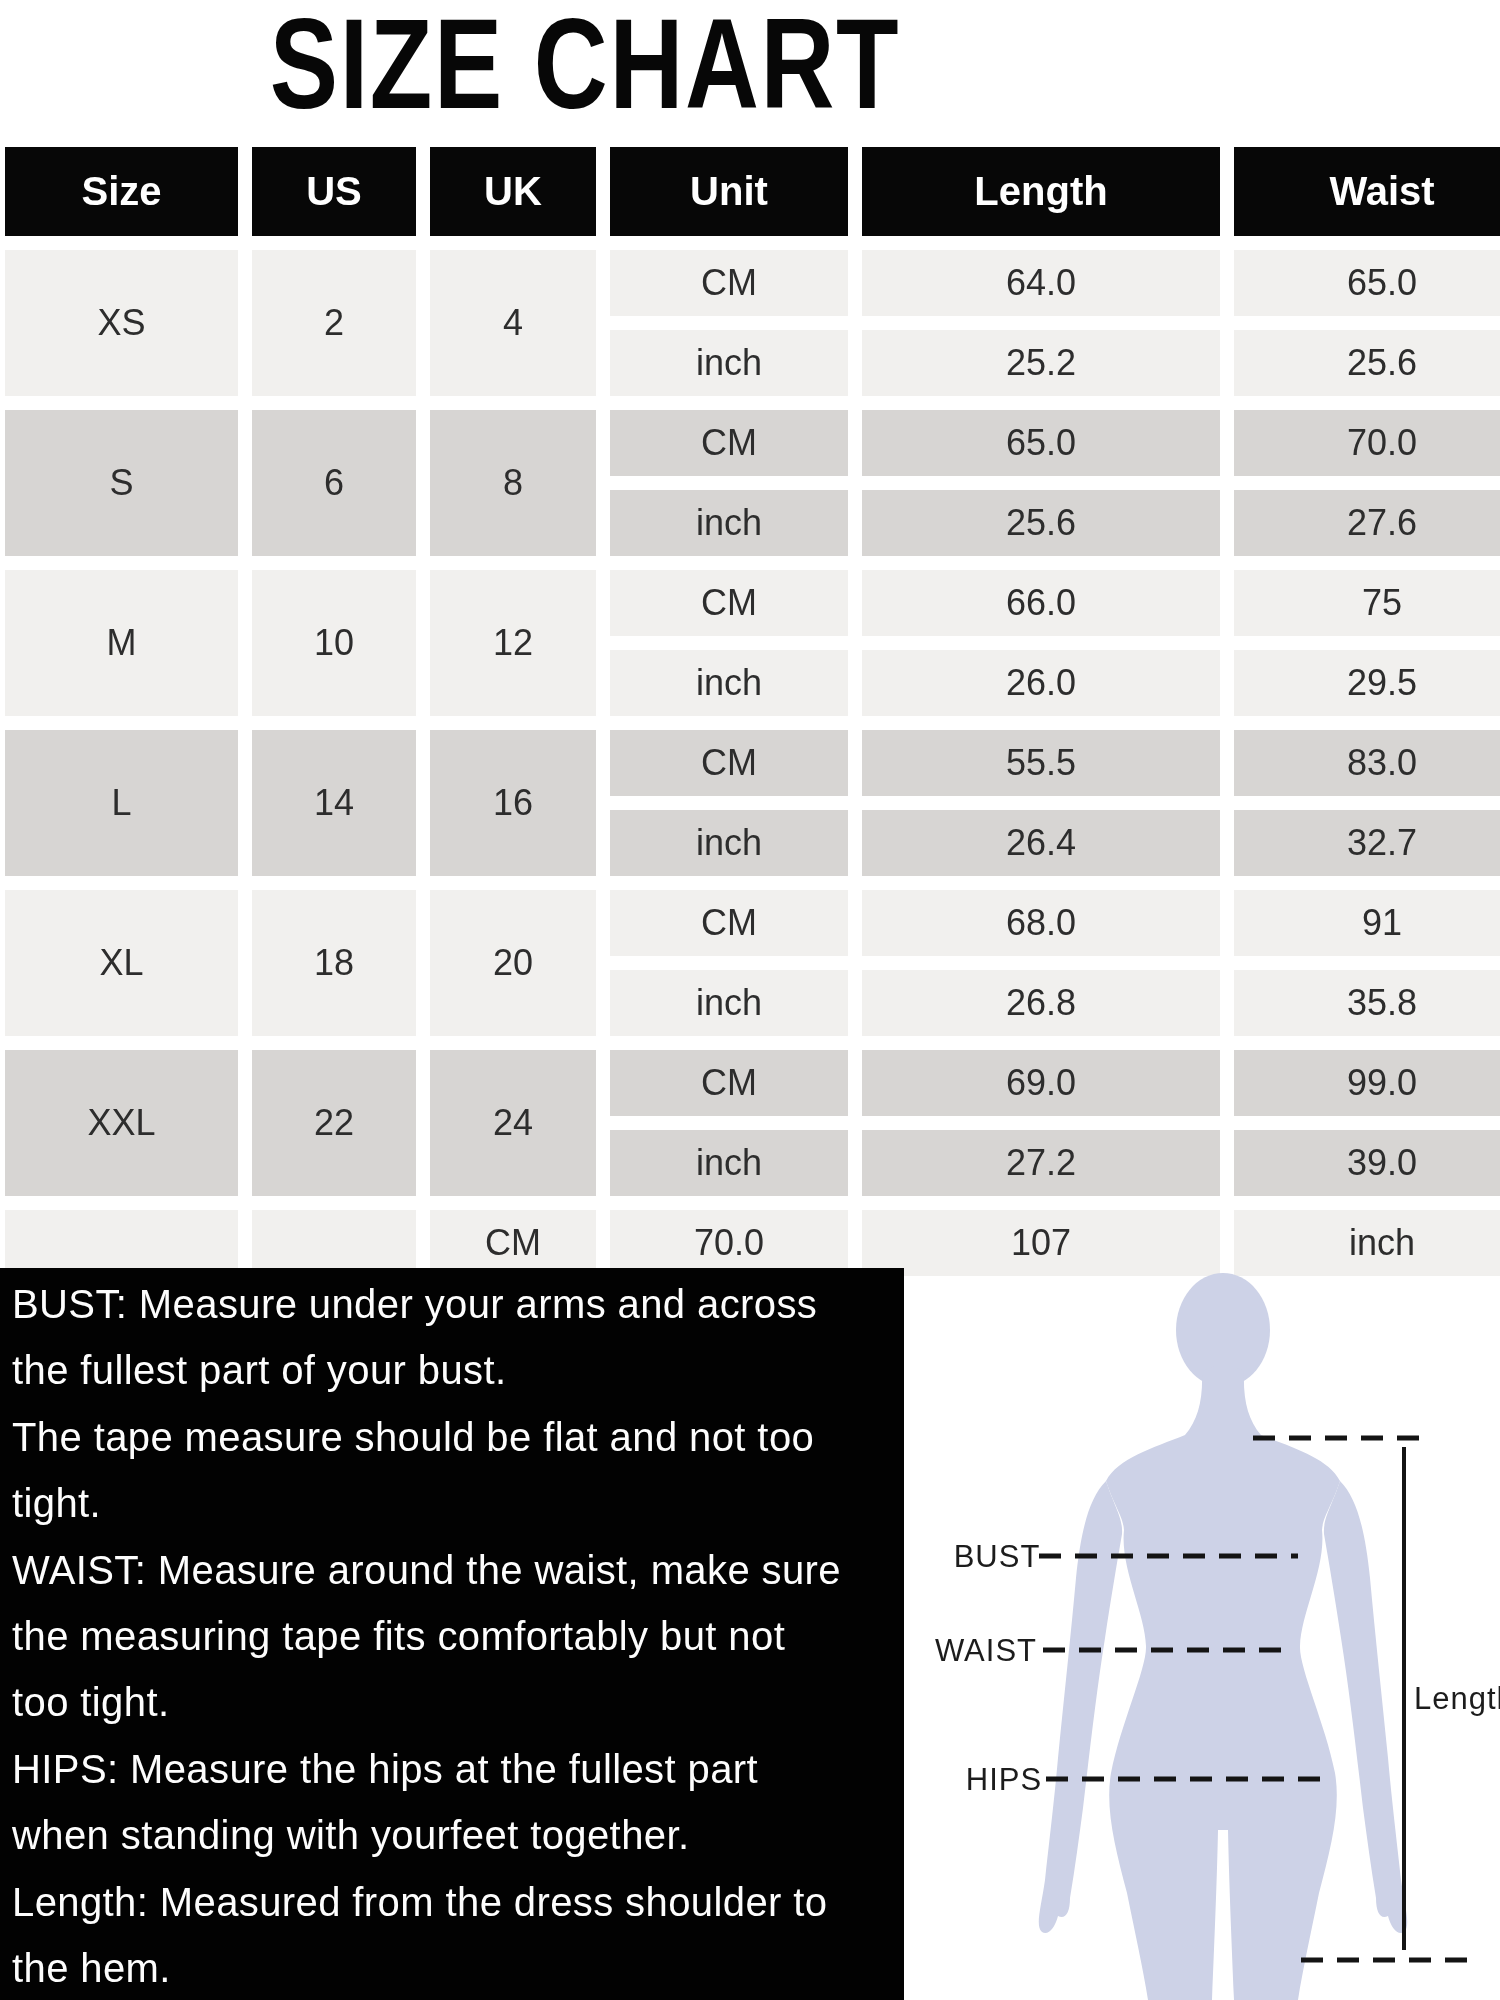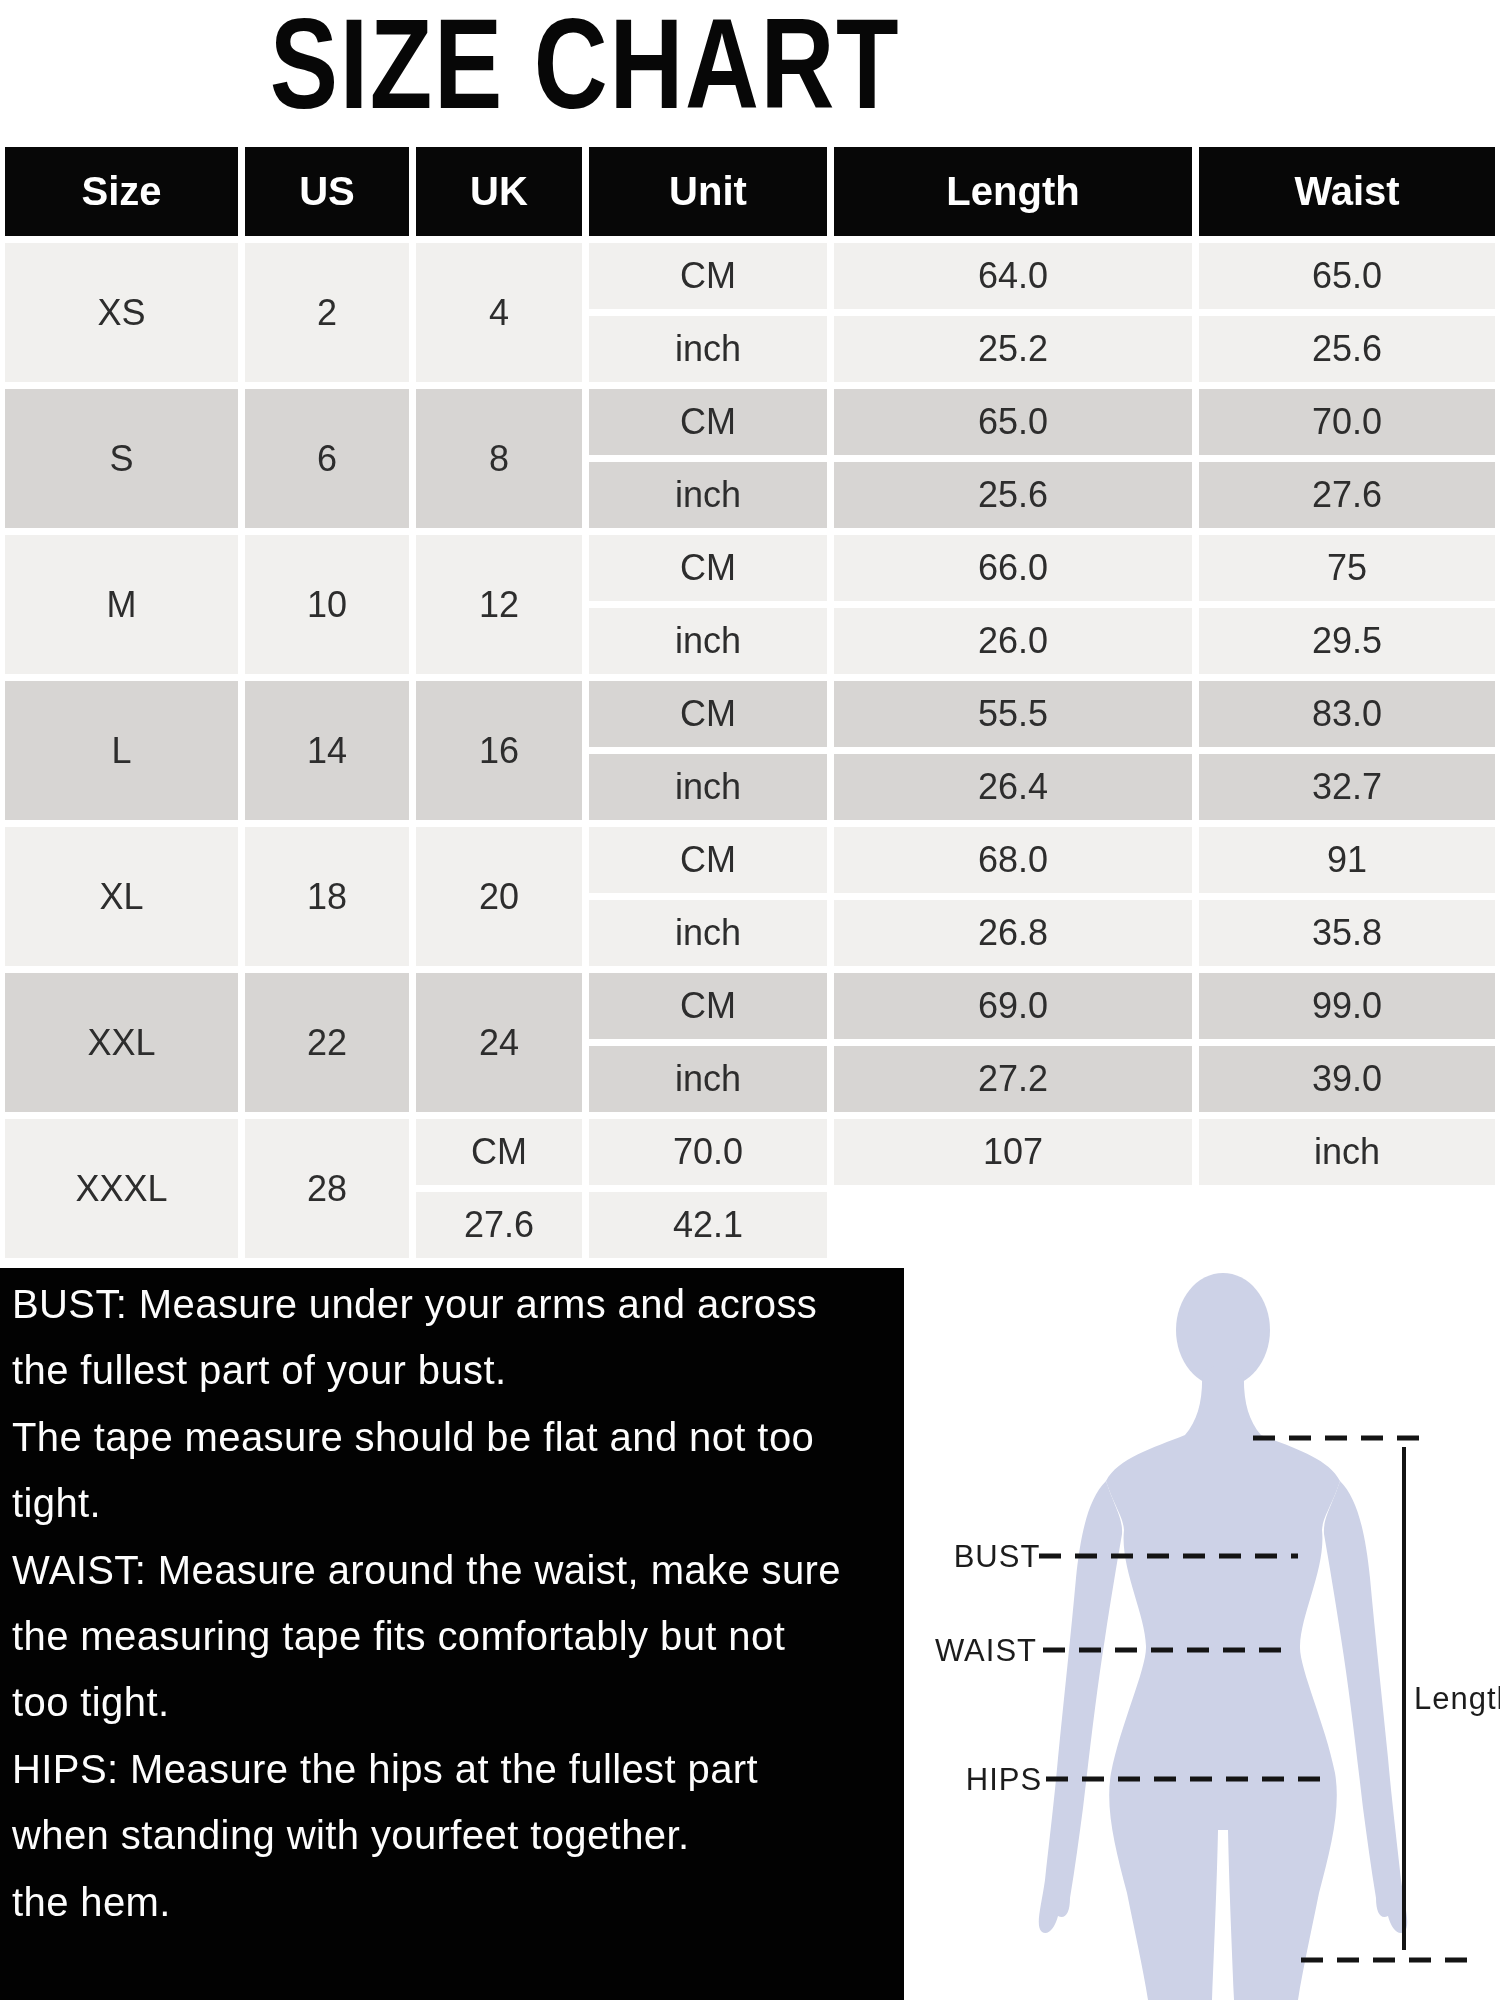--- a/index.html
+++ b/index.html
@@ -14,21 +14,21 @@
     font-size:128px;font-weight:700;color:#070707;
     letter-spacing:2px;white-space:nowrap;line-height:1.1;
   }
   
   .tbl{
     position:absolute;left:5px;top:147px;width:1490px;
     display:grid;
     grid-template-columns:233px 164px 166px 238px 358px 296px;
     grid-template-rows:89px;
     grid-auto-rows:66px;
-    gap:7px;
+    gap:14px;
   }
   .cell{
     display:flex;align-items:center;justify-content:center;
     font-size:36px;color:#2d2d2d;
   }
   .hd{
     background:#070707;color:#ffffff;font-weight:700;font-size:40px;
   }
   .light{background:#f1f0ee;}
   .dark{background:#d7d5d3;}
@@ -137,20 +137,21 @@
 <div class="notes">
   <div>BUST: Measure under your arms and across</div>
   <div>the fullest part of your bust.</div>
   <div>The tape measure should be flat and not too</div>
   <div>tight.</div>
   <div>WAIST: Measure around the waist, make sure</div>
   <div>the measuring tape fits comfortably but not</div>
   <div>too tight.</div>
   <div>HIPS: Measure the hips at the fullest part</div>
   <div>when standing with yourfeet together.</div>
+  <div>Length: Measured from the dress shoulder to</div>
   <div>the hem.</div>
 </div>
 
 <div class="figure">
   <svg width="596" height="732" viewBox="0 0 596 732" xmlns="http://www.w3.org/2000/svg">
 
     <g fill="#cdd2e7">
       <ellipse cx="308" cy="62" rx="47" ry="57"></ellipse>
 
       <path d="M 287 104

